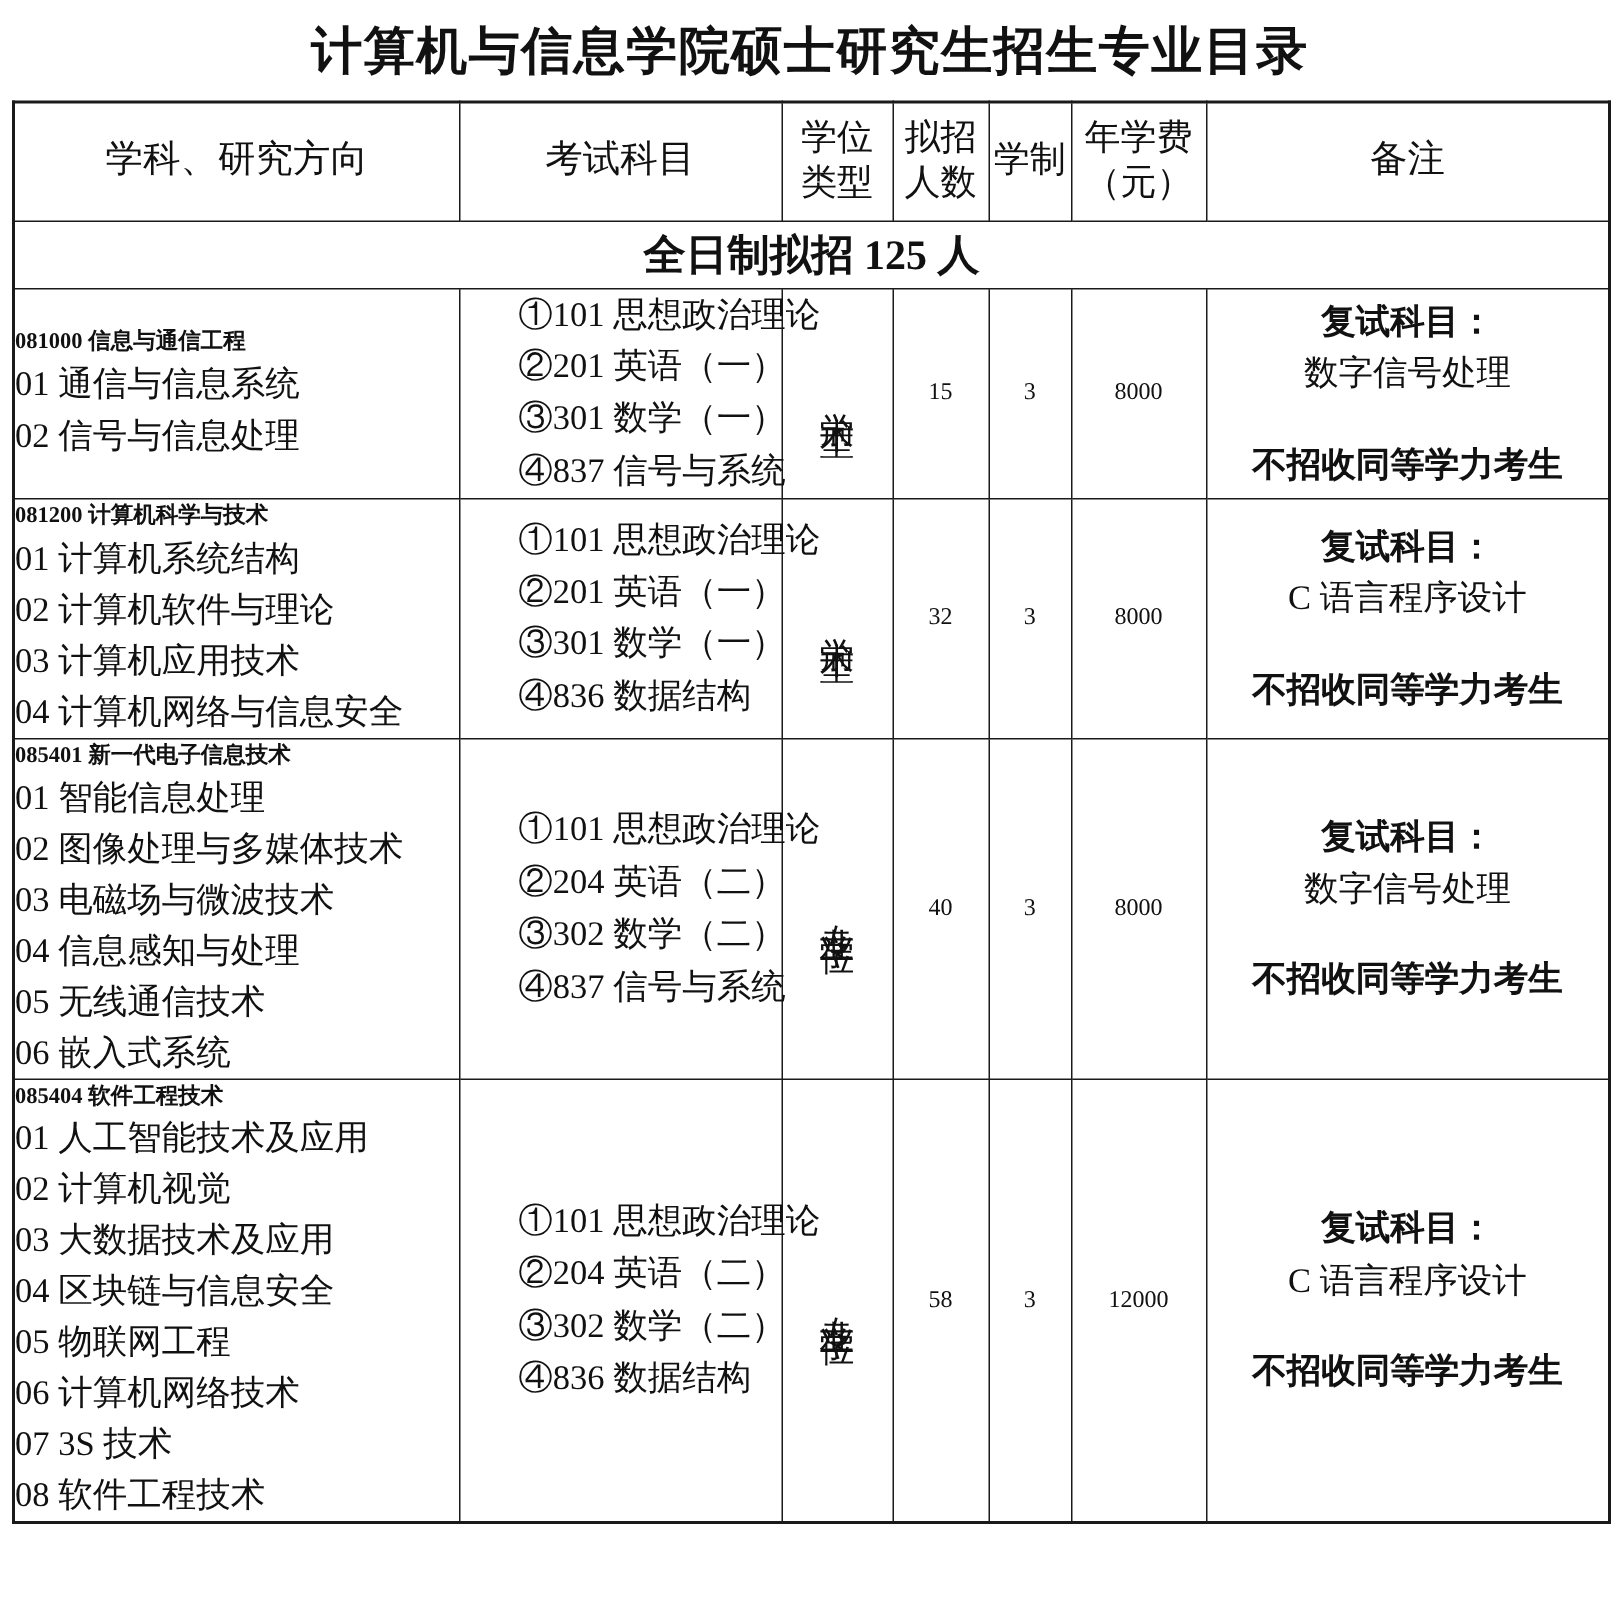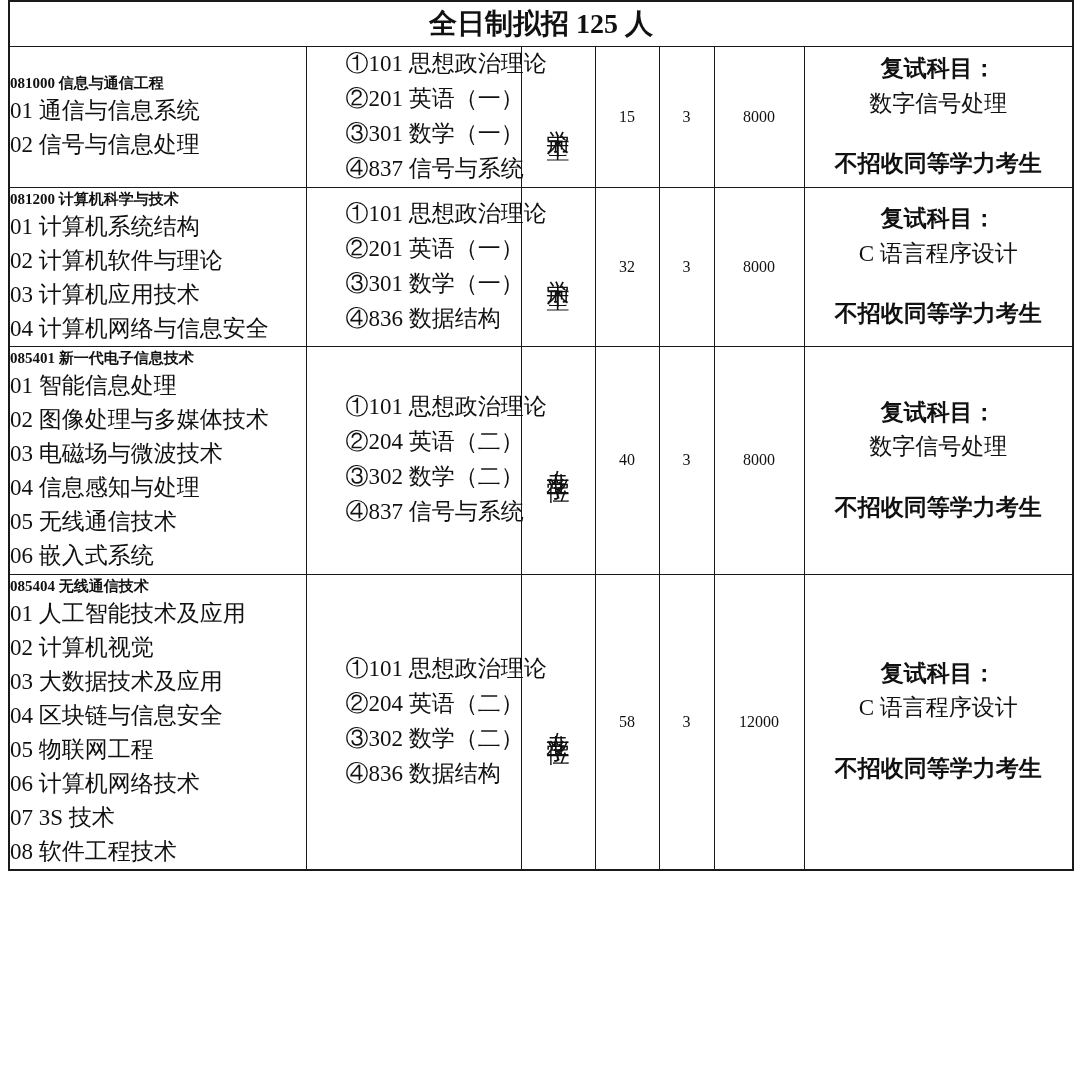--- a/index.html
+++ b/index.html
@@ -120,33 +120,52 @@
   }
   .rk-strong { font-weight: bold; white-space: nowrap; }
   .rk-normal { white-space: nowrap; }
   .rk-gap { height: 26px; }
 </style>
 </head>
 <body>
 
 <div class="page">
 
+  <div class="doc-title">计算机与信息学院硕士研究生招生专业目录</div>
 
   <table class="catalog">
     <colgroup>
       <col class="c1">
         <col class="c2">
         <col class="c3">
         <col class="c4">
         <col class="c5">
         <col class="c6">
         <col class="c7">
     </colgroup>
     <tbody>
 
+      <tr>
+        <td class="hdr">学科、研究方向</td>
+        <td class="hdr">考试科目</td>
+        <td class="hdr narrow">
+          <div>学位</div>
+          <div>类型</div>
+        </td>
+        <td class="hdr narrow">
+          <div>拟招</div>
+          <div>人数</div>
+        </td>
+        <td class="hdr narrow">学制</td>
+        <td class="hdr narrow">
+          <div>年学费</div>
+          <div>（元）</div>
+        </td>
+        <td class="hdr">备注</td>
+      </tr>
 
       <tr>
         <td class="subtitle-cell" colspan="7">全日制拟招 125 人</td>
       </tr>
 
       <tr>
         <td class="major-cell">
           <div class="major-code">
             <span>081000</span>
             <span>信息与通信工程</span>
@@ -235,21 +254,21 @@
           <div class="rk-normal">数字信号处理</div>
           <div class="rk-gap"></div>
           <div class="rk-strong">不招收同等学力考生</div>
         </td>
       </tr>
 
       <tr>
         <td class="major-cell">
           <div class="major-code">
             <span>085404</span>
-            <span>无线通信技术</span>
+            <span>软件工程技术</span>
           </div>
           <div class="dir-line">01 人工智能技术及应用</div>
           <div class="dir-line">02 计算机视觉</div>
           <div class="dir-line">03 大数据技术及应用</div>
           <div class="dir-line">04 区块链与信息安全</div>
           <div class="dir-line">05 物联网工程</div>
           <div class="dir-line">06 计算机网络技术</div>
           <div class="dir-line">07 3S 技术</div>
           <div class="dir-line">08 软件工程技术</div>
         </td>

